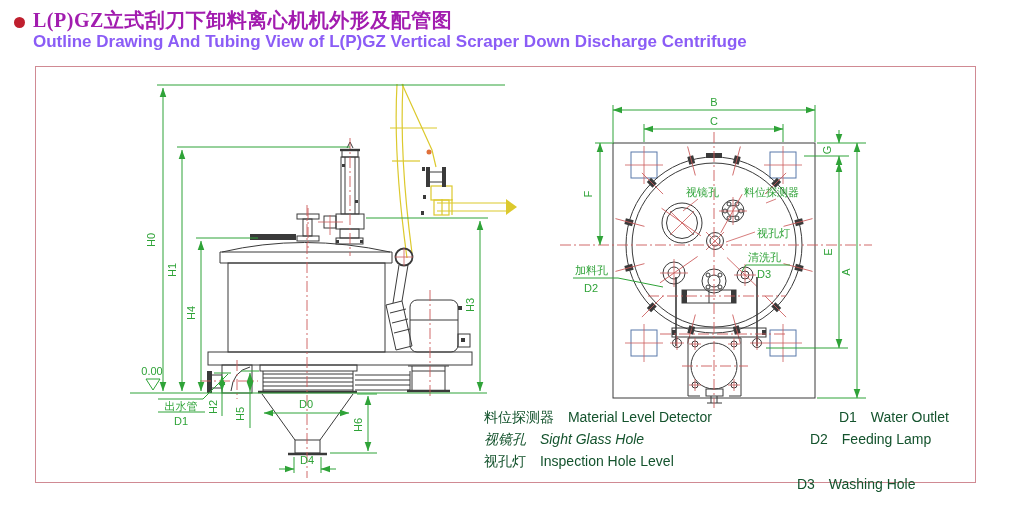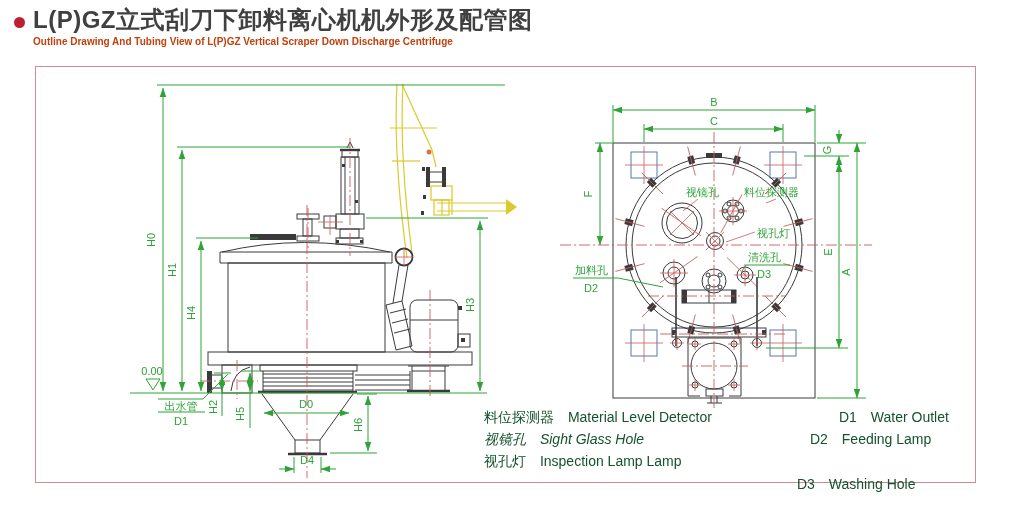--- a/index.html
+++ b/index.html
@@ -1,21 +1,21 @@
 <!DOCTYPE html>
 <html><head>
 <meta charset="utf-8">
 <style>
   html,body{margin:0;padding:0;background:#ffffff;}
   .page{position:relative;width:1016px;height:513px;background:#fff;overflow:hidden;
         font-family:"Liberation Sans",sans-serif;}
   .hdr{position:absolute;left:14px;top:8px;display:flex;align-items:flex-start;}
   .bullet{width:11px;height:11px;border-radius:50%;background:#bf1f2e;margin-top:9px;margin-right:8px;flex:0 0 auto;}
-  .t-zh{font-size:24px;font-weight:bold;color:#404040;line-height:24px;letter-spacing:.5px;}
-  .t-en{font-size:10px;font-weight:bold;color:#c2410c;line-height:19px;}
+  .t-zh{font-size:20px;font-weight:bold;color:#a21caf;line-height:24px;letter-spacing:.5px;font-family:Liberation Serif, serif;}
+  .t-en{font-size:17px;font-weight:bold;color:#8b5cf6;line-height:19px;}
   .frame{position:absolute;left:35px;top:66px;width:941px;height:417px;border:1px solid #d08a93;box-sizing:border-box;}
   svg{position:absolute;left:0;top:0;}
   .ln{stroke:#3a3a3a;stroke-width:1;fill:none;}
   .lnT{stroke:#3a3a3a;stroke-width:2.4;fill:none;}
   .fd{fill:#3a3a3a;stroke:none;}
   .gd{stroke:#2fa338;stroke-width:1;fill:none;}
   .gt{fill:#2fa338;font-size:11px;font-family:"Liberation Sans",sans-serif;}
   .rc{stroke:#cc5a5a;stroke-width:.9;fill:none;stroke-dasharray:11 3 2 3;}
   .rs{stroke:#cc5a5a;stroke-width:.8;fill:none;}
   .yl{stroke:#dcc92d;stroke-width:1.2;fill:none;}
@@ -374,21 +374,21 @@
     <div class="legend-row" style="left:484px;top:409px;">
       <span class="zh">料位探测器</span>
       <span class="en">Material Level Detector</span>
     </div>
     <div class="legend-row" style="left:484px;top:431px;font-style:italic;">
       <span class="zh">视镜孔</span>
       <span class="en">Sight Glass Hole</span>
     </div>
     <div class="legend-row" style="left:484px;top:453px;">
       <span class="zh">视孔灯</span>
-      <span class="en">Inspection Lamp Lamp</span>
+      <span class="en">Inspection Hole Level</span>
     </div>
     <div class="legend-row" style="left:810px;top:409px;margin-left:29px;">
       <span class="zh">D1</span>
       <span class="en">Water Outlet</span>
     </div>
     <div class="legend-row" style="left:810px;top:431px;">
       <span class="zh">D2</span>
       <span class="en">Feeding Lamp</span>
     </div>
     <div class="legend-row" style="left:797px;top:453px;margin-top:23px;">

